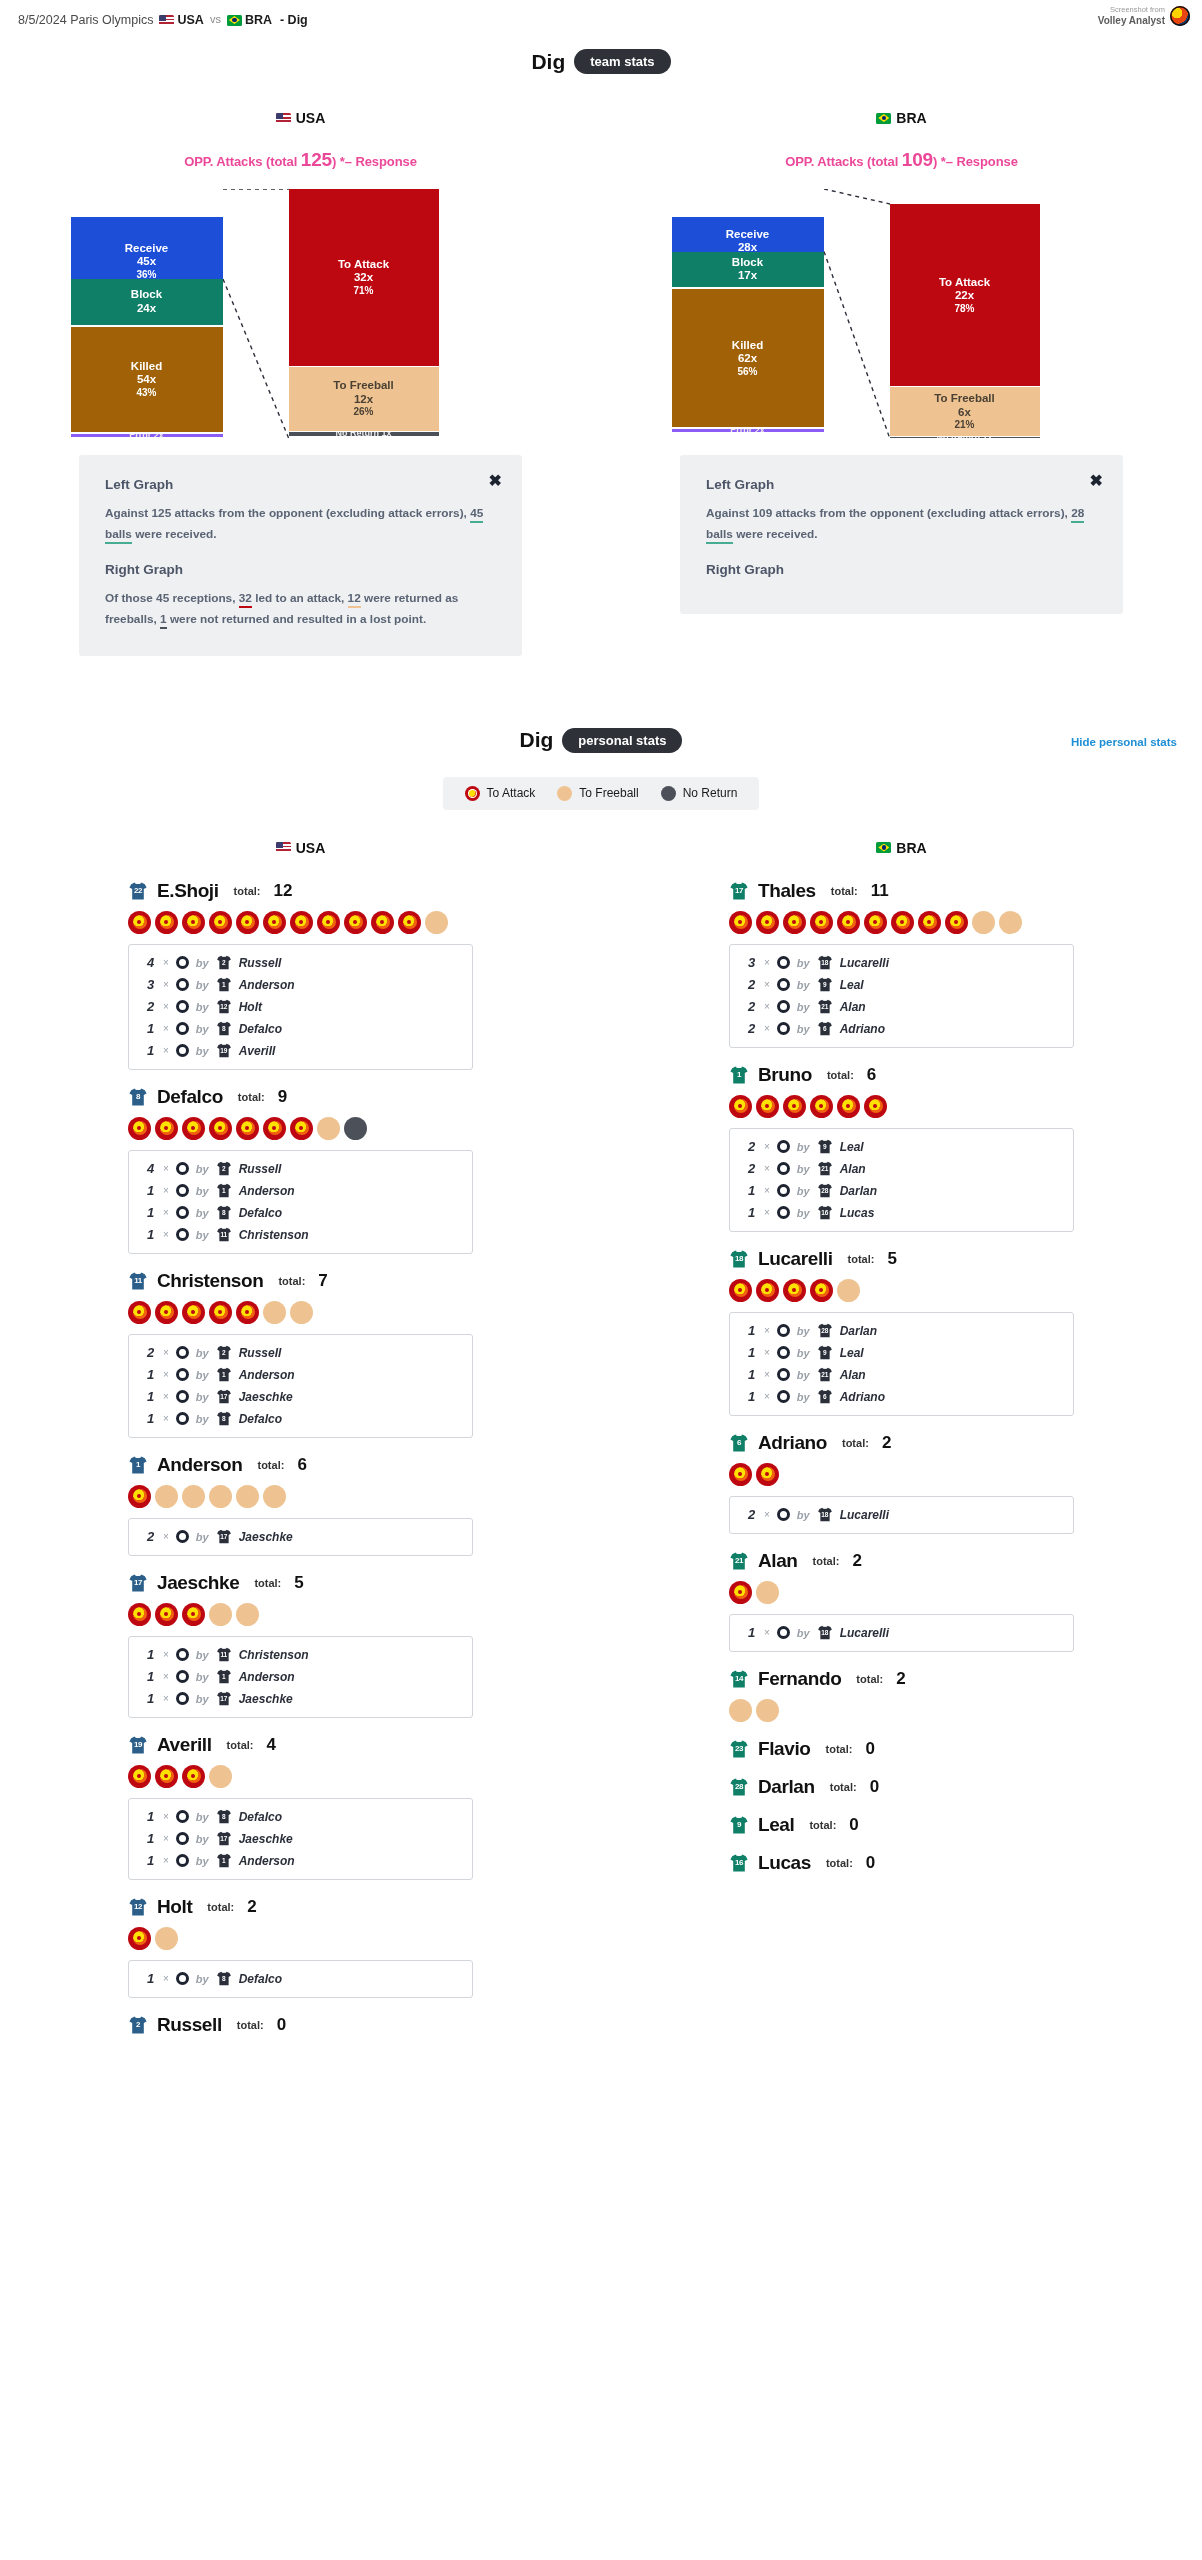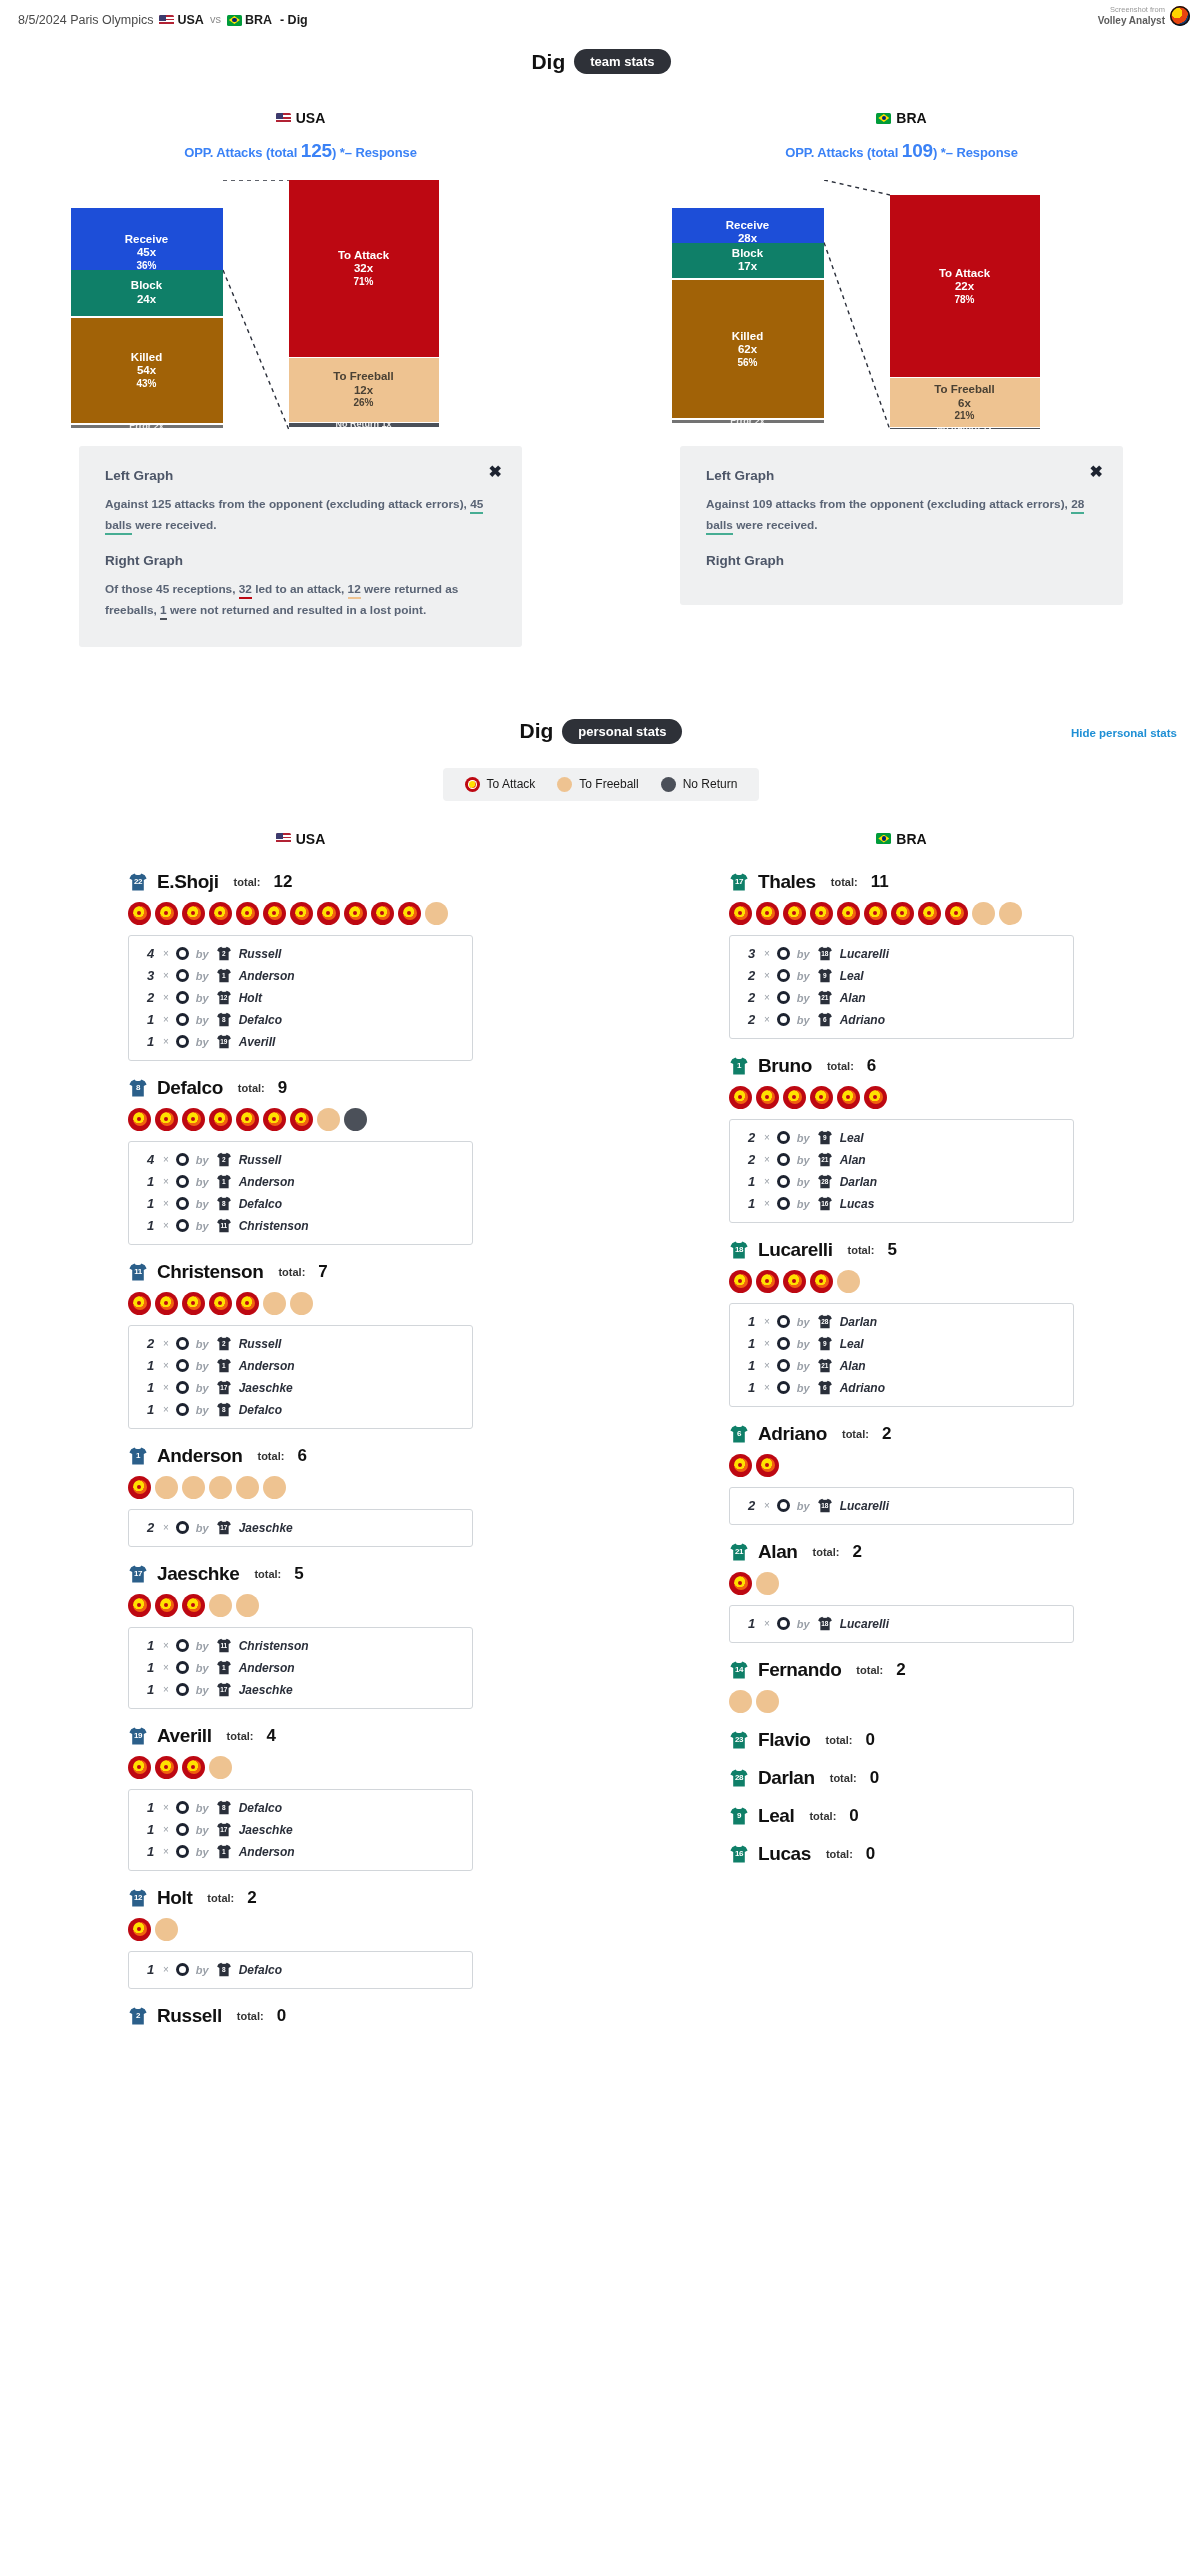--- a/index.html
+++ b/index.html
@@ -38,36 +38,36 @@
 
   
   .section-title { display:flex; justify-content:center; align-items:center; gap:9px; margin-top:22px; }
   .section-title .word { font-size:21px; font-weight:700; color:#111; }
   .pill { background:#2e3138; color:#fff; font-size:13px; font-weight:700; padding:5px 16px; border-radius:40px; }
 
   
   .charts { display:flex; margin-top:36px; }
   .chart-col { width:601px; display:flex; flex-direction:column; align-items:center; }
   .team-head { display:flex; align-items:center; gap:5px; font-size:14px; font-weight:700; color:#111; }
-  .chart-subtitle { margin-top:14px; font-size:13px; font-weight:700; color:#3b82f6; letter-spacing:-.1px; }
+  .chart-subtitle { margin-top:23px; font-size:13px; font-weight:700; color:#ec4899; letter-spacing:-.1px; }
   .chart-subtitle .big { font-size:19px; font-weight:800; }
 
   .mosaic { position:relative; width:460px; height:250px; margin-top:18px; display:flex; }
   .mo-left { position:relative; }
   .mo-right { position:relative; }
   .seg { position:relative; display:flex; flex-direction:column; align-items:center; justify-content:center;
     color:#fff; font-weight:700; line-height:1.18; text-align:center; overflow:hidden; }
   .seg .lbl { font-size:11.5px; }
   .seg .cnt { font-size:11.5px; }
   .seg .pct { font-size:10px; font-weight:700; }
   .seg.dark-seg { color:#e9e9e9; }
   .seg-receive { background:#1d4ed8;margin-top:28px; }
   .seg-block   { background:#0f7f68; }
   .seg-killed  { background:#a16207; }
-  .seg-error   { background:#737373;text-decoration:underline; }
+  .seg-error   { background:#8b5cf6;text-decoration:underline; }
   .seg-attack  { background:#bd0812; }
   .seg-free    { background:#eec391; color:#4a4134; }
   .seg-free .lbl,.seg-free .cnt { color:#4a4134; }
   .seg-noret   { background:#4b5059; }
 
   
   .infobox { position:relative; width:443px; background:#eff0f1; border-radius:3px; padding:22px 26px 26px 26px; margin-top:16px; }
   .infobox h4 { font-size:13.5px; color:#4d5668; font-weight:700; margin-bottom:11px; }
   .infobox p { font-size:11.8px; color:#5a6475; font-weight:700; line-height:1.75; }
   .infobox .blk2 { margin-top:18px; }

